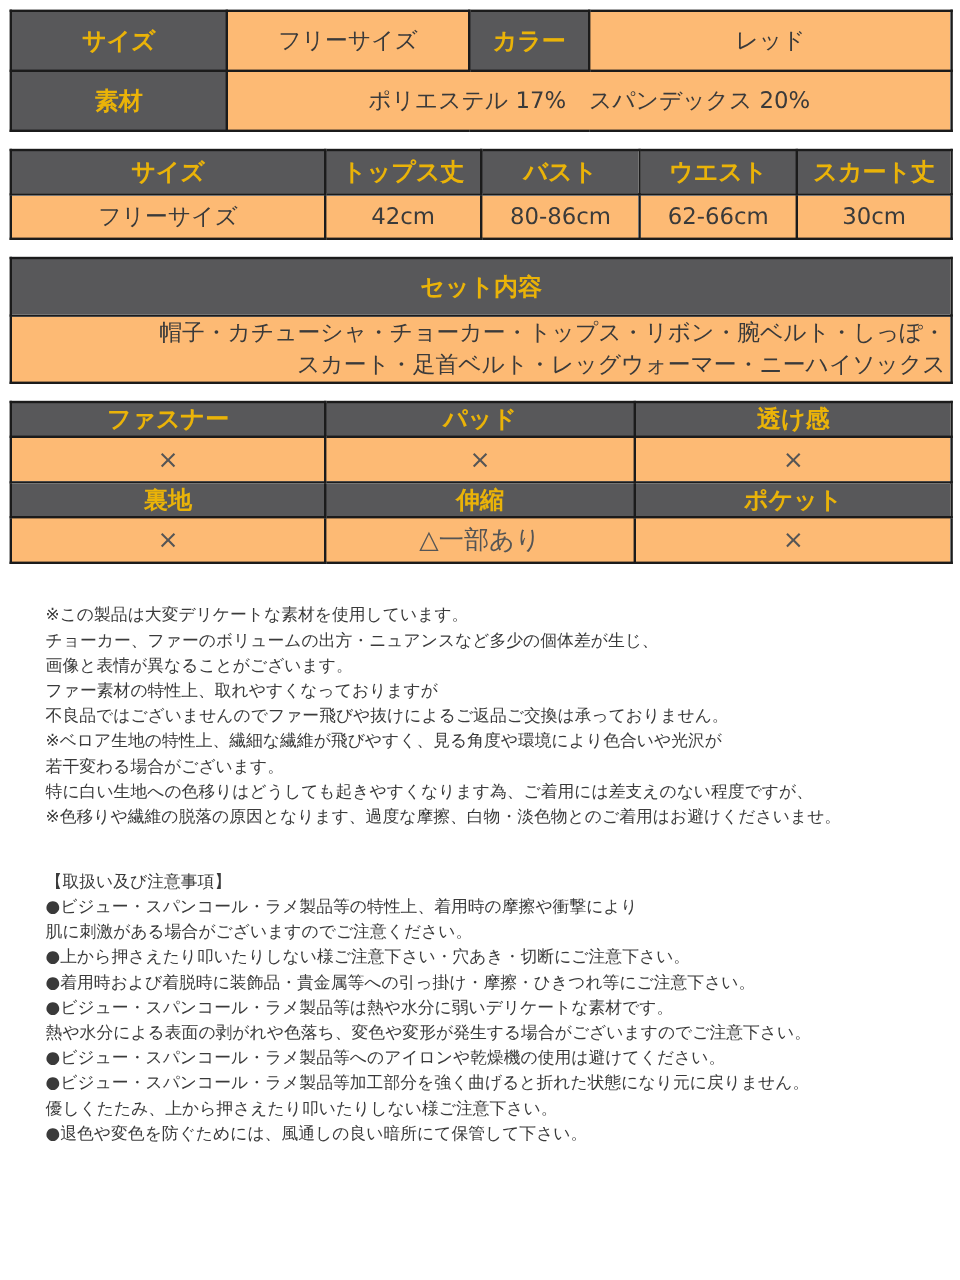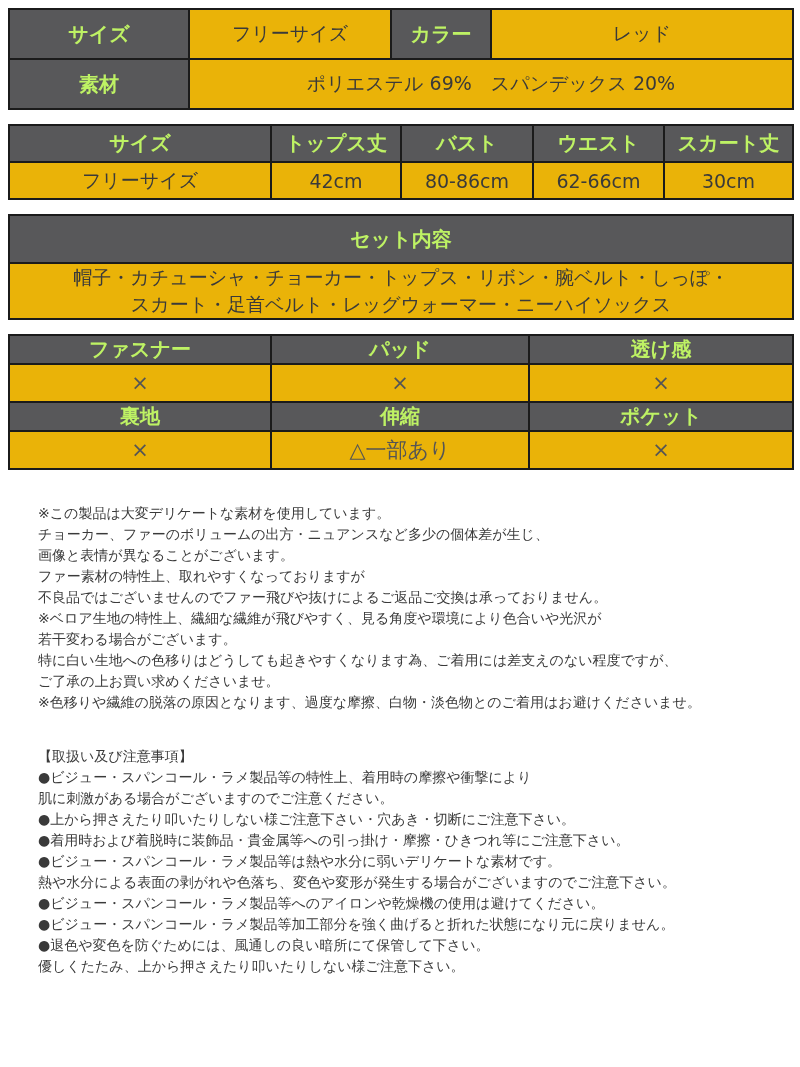--- a/index.html
+++ b/index.html
@@ -27,37 +27,37 @@
   table.spec td {
     border: 2px solid var(--border);
     text-align: center;
     vertical-align: middle;
     padding: 0 4px;
     overflow: hidden;
     white-space: nowrap;
   }
   td.h {
     background: var(--header-bg);
-    color: #bef264;
+    color: #eab308;
     font-weight: bold;
     font-size: 20px;
   }
   td.v {
-    background: #eab308;
+    background: #fdba74;
     color: var(--text);
     font-size: 19px;
   }
   td.mark { color: var(--mark); font-size: 21px; }
 
   
   .t1 td { height: 50px; }
   .t2 td.h { height: 37px; }
   .t2 td.v { height: 37px; }
   .t3 td.h { height: 48px; }
-  .t3 td.v { height: 56px; white-space: normal; }
+  .t3 td.v { height: 56px; white-space: normal; text-align: right; }
   .t3 .set-line { line-height: 27px; font-size: 19px; }
   .t4 td.h { height: 24px; }
   .t4 td.v { height: 38px; }
 
   .notes {
     margin: 33px 0 0 30px;
     color: var(--text);
     font-size: 14px;
     line-height: 21px;
   }
@@ -78,21 +78,21 @@
       </colgroup>
     <tbody>
         <tr>
       <td class="h">サイズ</td>
       <td class="v">フリーサイズ</td>
       <td class="h">カラー</td>
       <td class="v">レッド</td>
     </tr>
     <tr>
       <td class="h">素材</td>
-      <td class="v" colspan="3">ポリエステル 69%　スパンデックス 20%</td>
+      <td class="v" colspan="3">ポリエステル 17%　スパンデックス 20%</td>
     </tr>
   </tbody>
     </table>
 
   <table class="spec t2">
     <colgroup>
         <col style="width:262px">
         <col style="width:130px">
         <col style="width:132px">
         <col style="width:131px">
@@ -165,31 +165,30 @@
 
   <div class="notes">
     <div class="line">※この製品は大変デリケートな素材を使用しています。</div>
     <div class="line">チョーカー、ファーのボリュームの出方・ニュアンスなど多少の個体差が生じ、</div>
     <div class="line">画像と表情が異なることがございます。</div>
     <div class="line">ファー素材の特性上、取れやすくなっておりますが</div>
     <div class="line">不良品ではございませんのでファー飛びや抜けによるご返品ご交換は承っておりません。</div>
     <div class="line">※ベロア生地の特性上、繊細な繊維が飛びやすく、見る角度や環境により色合いや光沢が</div>
     <div class="line">若干変わる場合がございます。</div>
     <div class="line">特に白い生地への色移りはどうしても起きやすくなります為、ご着用には差支えのない程度ですが、</div>
-    <div class="line">ご了承の上お買い求めくださいませ。</div>
     <div class="line">※色移りや繊維の脱落の原因となります、過度な摩擦、白物・淡色物とのご着用はお避けくださいませ。</div>
   </div>
 
   <div class="notes care">
     <div class="line">【取扱い及び注意事項】</div>
     <div class="line">●ビジュー・スパンコール・ラメ製品等の特性上、着用時の摩擦や衝撃により</div>
     <div class="line">肌に刺激がある場合がございますのでご注意ください。</div>
     <div class="line">●上から押さえたり叩いたりしない様ご注意下さい・穴あき・切断にご注意下さい。</div>
     <div class="line">●着用時および着脱時に装飾品・貴金属等への引っ掛け・摩擦・ひきつれ等にご注意下さい。</div>
     <div class="line">●ビジュー・スパンコール・ラメ製品等は熱や水分に弱いデリケートな素材です。</div>
     <div class="line">熱や水分による表面の剥がれや色落ち、変色や変形が発生する場合がございますのでご注意下さい。</div>
     <div class="line">●ビジュー・スパンコール・ラメ製品等へのアイロンや乾燥機の使用は避けてください。</div>
     <div class="line">●ビジュー・スパンコール・ラメ製品等加工部分を強く曲げると折れた状態になり元に戻りません。</div>
+    <div class="line">優しくたたみ、上から押さえたり叩いたりしない様ご注意下さい。</div>
     <div class="line">●退色や変色を防ぐためには、風通しの良い暗所にて保管して下さい。</div>
-    <div class="line">優しくたたみ、上から押さえたり叩いたりしない様ご注意下さい。</div>
   </div>
 
 </div>
 
 </body></html>

